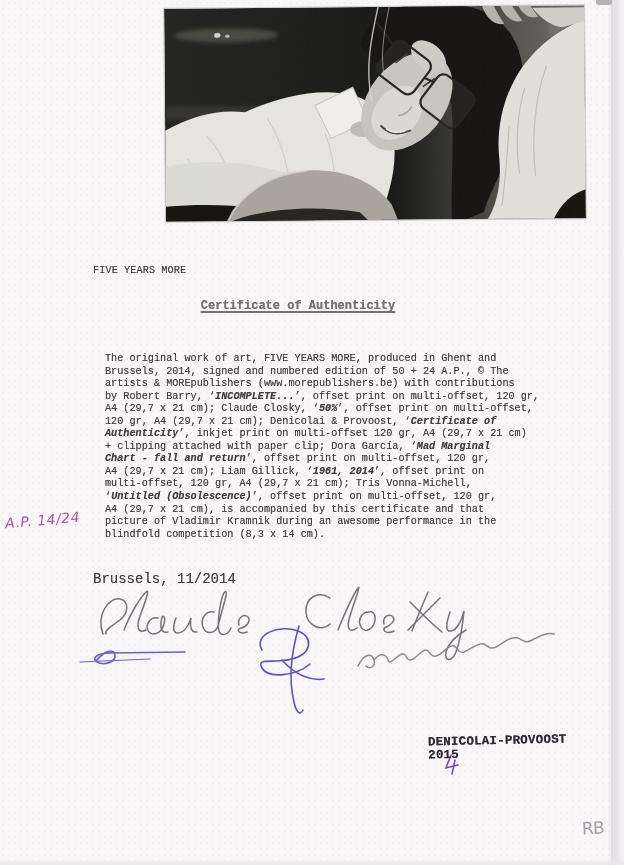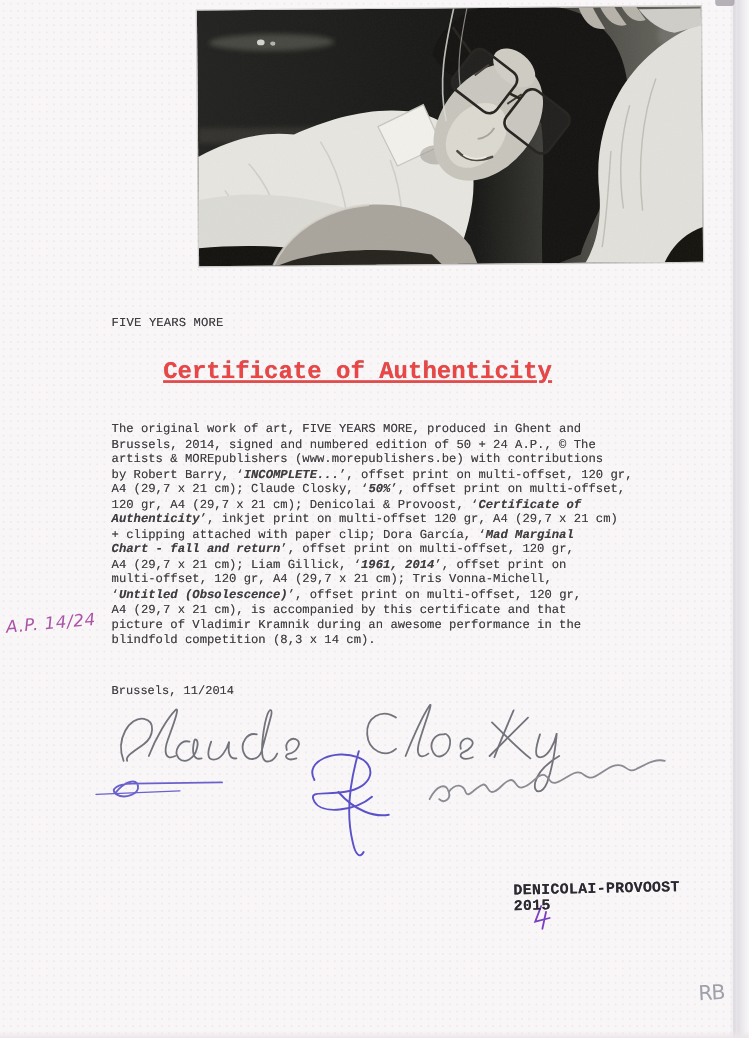--- a/index.html
+++ b/index.html
@@ -18,26 +18,26 @@
     background:linear-gradient(to bottom, rgba(232,226,230,0), #ece6ea);}
 
   .photo-wrap{position:absolute;left:165px;top:7px;width:420px;height:213px;
     transform:rotate(-0.5deg);transform-origin:50% 50%;
     outline:1px solid rgba(110,105,102,.30);}
   .photo-wrap svg{display:block;width:100%;height:100%;}
 
   .tw{color:#3f3d40;text-shadow:0 0 .5px rgba(62,58,62,.55);}
   .header-label{position:absolute;left:93px;top:253px;font-size:10.2px;letter-spacing:.1px;margin-top:12px;}
   .doc-title{position:absolute;left:0;top:299px;width:596px;text-align:center;
-    font-size:20px;font-weight:bold;color:#ef4444;
+    font-size:12px;font-weight:bold;color:#737373;
     text-decoration:underline;text-underline-offset:2px;text-decoration-thickness:1.5px;
     text-shadow:0 0 .6px rgba(46,44,47,.6);letter-spacing:0;}
-  .body-text{position:absolute;left:93px;top:353px;font-size:10.2px;line-height:12.55px;white-space:pre;}
+  .body-text{position:absolute;left:105px;top:353px;font-size:10.2px;line-height:12.55px;white-space:pre;}
   .body-text .it{font-style:italic;font-weight:bold;}
-  .place-date{position:absolute;left:93px;top:571px;font-size:10px;}
+  .place-date{position:absolute;left:93px;top:571px;font-size:14px;}
 
   .ap-note{position:absolute;left:5px;top:512px;color:#a6489f;
     font-family:"DejaVu Sans", sans-serif;font-style:italic;font-size:14px;
     transform:rotate(-5deg);letter-spacing:.5px;opacity:.92;}
 
   .hand-overlay{position:absolute;left:0;top:0;width:624px;height:865px;pointer-events:none;}
 
   .stamp{position:absolute;left:428px;top:735px;color:#2c2831;
     font-family:"Liberation Mono", monospace;font-weight:bold;font-size:12.5px;line-height:12.5px;
     letter-spacing:.2px;transform:rotate(-1.2deg);text-shadow:0 0 .5px rgba(44,40,49,.7);}

